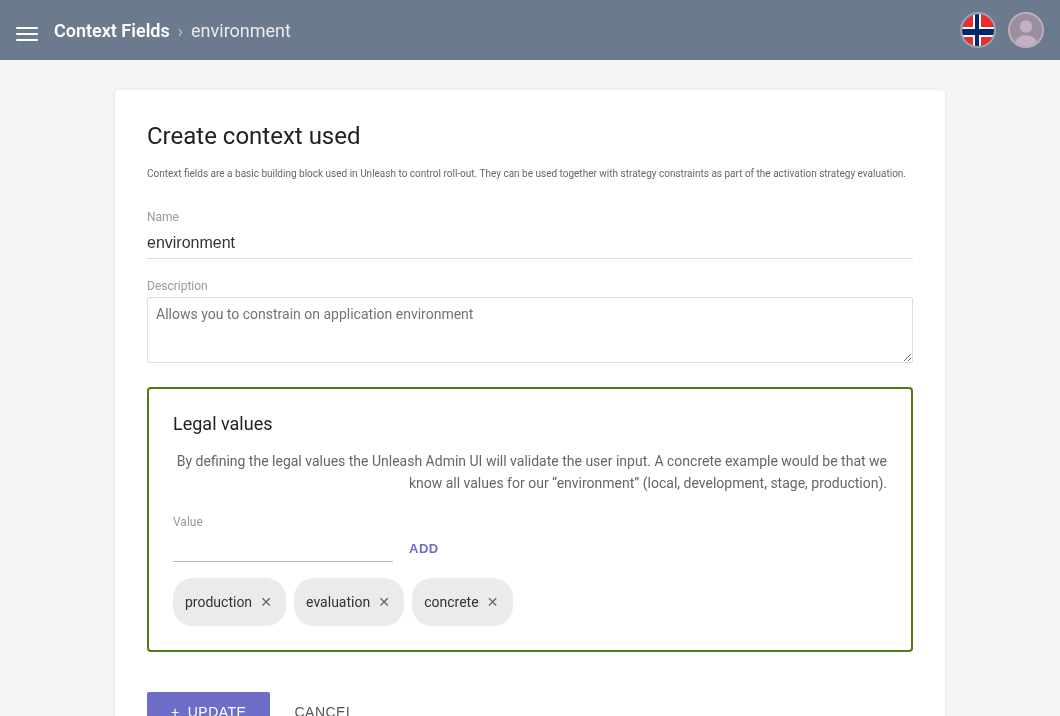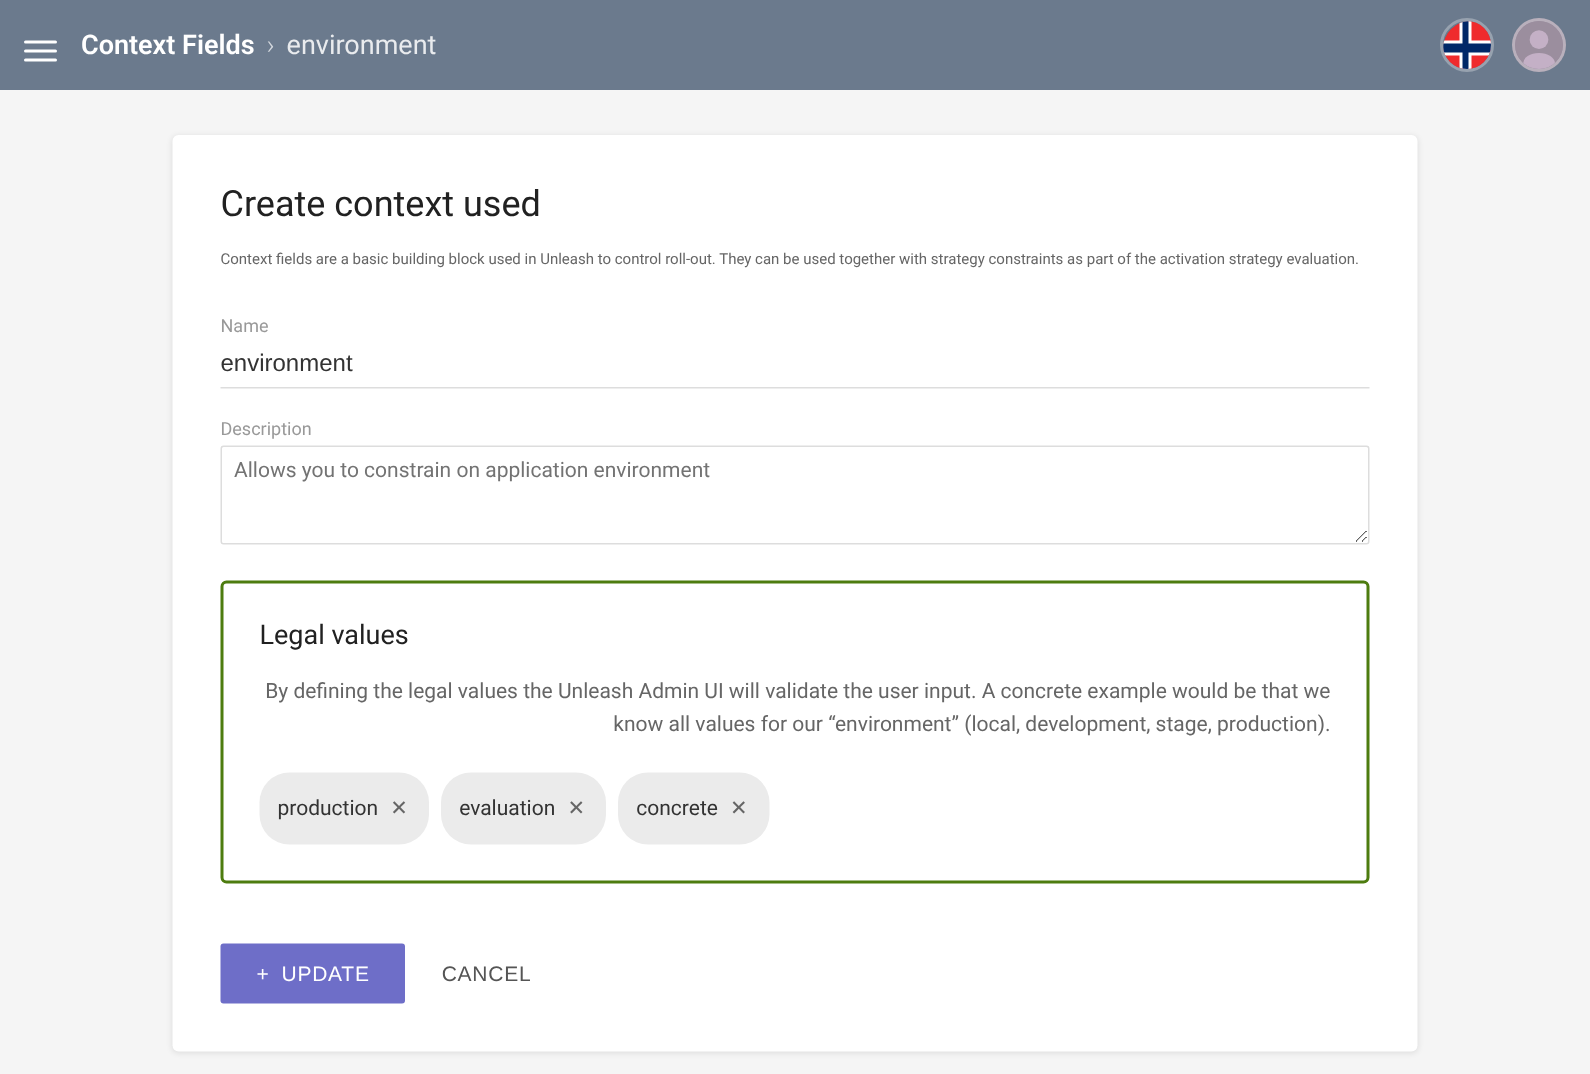--- a/index.html
+++ b/index.html
@@ -308,20 +308,27 @@
 
     <div class="form-group">
       <label class="form-label">Description</label>
       <textarea class="form-textarea" rows="3" style="">Allows you to constrain on application environment</textarea>
     </div>
 
     <div class="legal-values-section">
       <h2 class="legal-values-title">Legal values</h2>
       <p class="legal-values-desc">By defining the legal values the Unleash Admin UI will validate the user input. A concrete example would be that we know all values for our “environment” (local, development, stage, production).</p>
 
+      <div class="value-input-row">
+        <div class="value-input-wrapper">
+          <div class="form-label">Value</div>
+          <input class="value-input" type="text" style="">
+        </div>
+        <button class="add-button">ADD</button>
+      </div>
 
       <div class="tags-row">
         <div class="tag">
           <span>production</span>
           <span class="tag-remove">✕</span>
         </div>
         <div class="tag">
           <span>evaluation</span>
           <span class="tag-remove">✕</span>
         </div>

